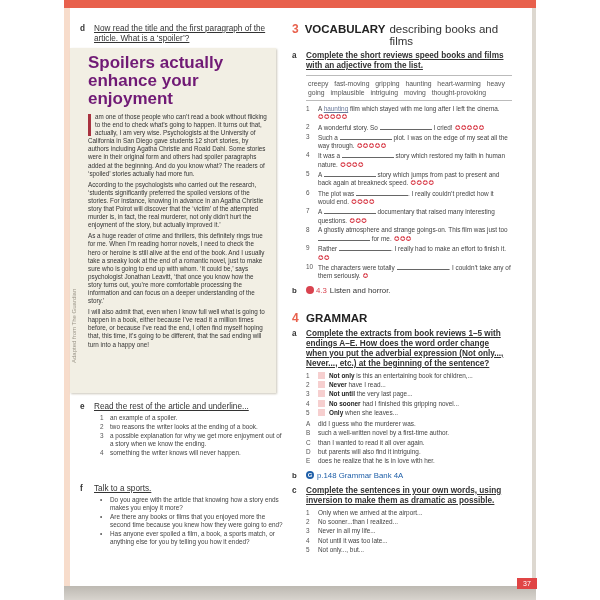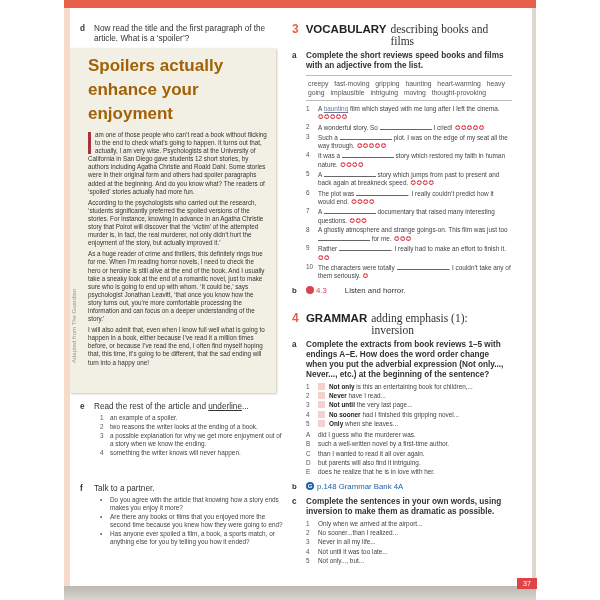--- a/index.html
+++ b/index.html
@@ -7,48 +7,48 @@
          font-family:"Liberation Sans", sans-serif; color:#3a3a3a; }
   .page { position:absolute; left:64px; top:0; width:472px; height:586px; background:#ffffff;
           border-left:6px solid #f7dccb; border-right:4px solid #ddd8d0; box-sizing:border-box; }
   .topband { position:absolute; left:64px; top:0; width:472px; height:8px; background:#e8604c; }
   .bottomshade { position:absolute; left:64px; top:586px; width:472px; height:14px;
                  background:linear-gradient(#bdb9b2,#d8d4ce); }
   .col-left { position:absolute; left:80px; top:24px; width:206px; }
   .col-right { position:absolute; left:292px; top:22px; width:220px; }
   .qline { display:flex; font-size:8.2px; line-height:10px; color:#333; font-weight:normal; }
   .qletter { width:14px; font-weight:bold; flex:none; color:#333; }
-  .qtext { flex:1; }
+  .qtext { flex:1;text-decoration:underline; }
   .article { position:absolute; left:70px; top:48px; width:206px; height:345px; background:#f2efe4;
              box-shadow:1px 1px 2px #ccc8bc; box-sizing:border-box; padding:6px 8px 6px 18px; }
-  .art-title { color:#a16207; font-weight:bold; font-size:17px; line-height:24px; margin:0 0 5px 0; }
+  .art-title { color:#701a75; font-weight:bold; font-size:17px; line-height:18px; margin:0 0 5px 0; }
   .art-p { font-size:6.3px; line-height:8.1px; color:#333; margin:0 0 3px 0; }
   .dropcap { display:inline-block; width:3px; height:22px; background:#a9323f; float:left; margin:1px 4px 0 0; }
   .source { position:absolute; left:7px; bottom:30px; font-size:6px; color:#9a9588;
             transform:rotate(-90deg); transform-origin:left bottom; white-space:nowrap; width:0; }
   .list { margin:2px 0 0 20px; padding:0; list-style:none; }
   .list li { display:flex; font-size:6.4px; line-height:8.1px; color:#444; margin-bottom:1px; }
   .num { width:10px; flex:none; color:#555; }
   .bul { width:10px; flex:none; color:#555; }
   .sec-head { display:flex; align-items:baseline; margin:0 0 4px 0; }
   .sec-num { color:#e8604c; font-weight:bold; font-size:12px; width:14px; }
   .sec-title { font-weight:bold; font-size:11.5px; color:#222; margin-right:4px; }
-  .sec-sub { font-size:11.5px; color:#333;font-family:Liberation Serif, serif; }
+  .sec-sub { font-size:11.5px; color:#333; }
   .wordbox { margin:4px 0 4px 14px; border-top:1px solid #bbb; border-bottom:1px solid #bbb;
              padding:3px 2px; font-size:6.8px; line-height:9px; color:#555; word-spacing:4px; }
   .rev { margin:0 0 0 14px; padding:0; list-style:none; }
   .rev li { display:flex; font-size:6.4px; line-height:8.3px; color:#444; margin-bottom:1px; }
   .rev .num { width:12px; }
   .blank { display:inline-block; width:52px; border-bottom:0.7px solid #666; height:6px; }
   .stars { color:#d9434f; font-size:6.5px; letter-spacing:0.5px; }
   .hand { color:#6b7a9a; text-decoration:underline; }
   .pinkbox { display:inline-block; width:7px; height:7px; background:#f6cfcf; margin-right:4px; vertical-align:middle; flex:none; }
   .b-line { display:flex; align-items:center; font-size:7.8px; margin:5px 0 0 0; color:#333; }
   .audio-icon { display:inline-block; width:8px; height:8px; border-radius:50%; background:#d9434f; margin-right:2px; }
-  .audio-num { color:#d9434f; font-weight:normal; margin-right:18px; }
+  .audio-num { color:#d9434f; font-weight:normal; margin-right:3px; }
   .gb-icon { display:inline-block; width:8px; height:8px; border-radius:50%; background:#1f5fa8; color:#fff;
              font-size:6px; text-align:center; line-height:8px; margin-right:3px; font-weight:bold; }
   .gb-text { color:#1f5fa8; font-weight:normal; }
   .pagenum { position:absolute; left:517px; top:578px; width:20px; height:11px; background:#e04545; color:#fff;
              font-size:7px; text-align:center; line-height:11px; }
   b.kw { font-weight:bold; color:#222; }
 </style>
 </head>
 <body>
 
@@ -93,21 +93,21 @@
     <li>
         <span class="num">4</span>
         <span>something the writer knows will never happen.</span>
       </li>
   </ul>
 </div>
 
 <div style="position:absolute; left:80px; top:484px; width:206px;">
   <div class="qline">
     <span class="qletter">f</span>
-    <span class="qtext">Talk to a partner.</span>
+    <span class="qtext">Talk to a sports.</span>
   </div>
   <ul class="list">
     <li>
         <span class="bul">•</span>
         <span>Do you agree with the article that knowing how a story ends makes you enjoy it more?</span>
       </li>
     <li>
         <span class="bul">•</span>
         <span>Are there any books or films that you enjoyed more the second time because you knew how they were going to end?</span>
       </li>
@@ -174,21 +174,20 @@
   <div class="b-line">
     <span class="qletter">b</span>
     <span class="audio-icon"></span>
     <span class="audio-num">4.3</span>
     <span>Listen and horror.</span>
   </div>
 
   <div class="sec-head" style="margin-top:16px;">
     <span class="sec-num">4</span>
     <span class="sec-title">GRAMMAR</span>
-    <span class="sec-sub">adding emphasis (1): inversion</span>
   </div>
   <div class="qline" style="font-weight:bold;">
     <span class="qletter">a</span>
     <span class="qtext">Complete the extracts from book reviews 1–5 with endings A–E. How does the word order change when you put the adverbial expression (Not only..., Never..., etc.) at the beginning of the sentence?</span>
   </div>
   <ul class="rev" style="margin-top:3px;" id="extracts">
       <li>
         <span class="num">1</span>
         <span class="pinkbox"></span>
         <span><b class="kw">Not only</b><span> is this an entertaining book for children,...</span></span>

